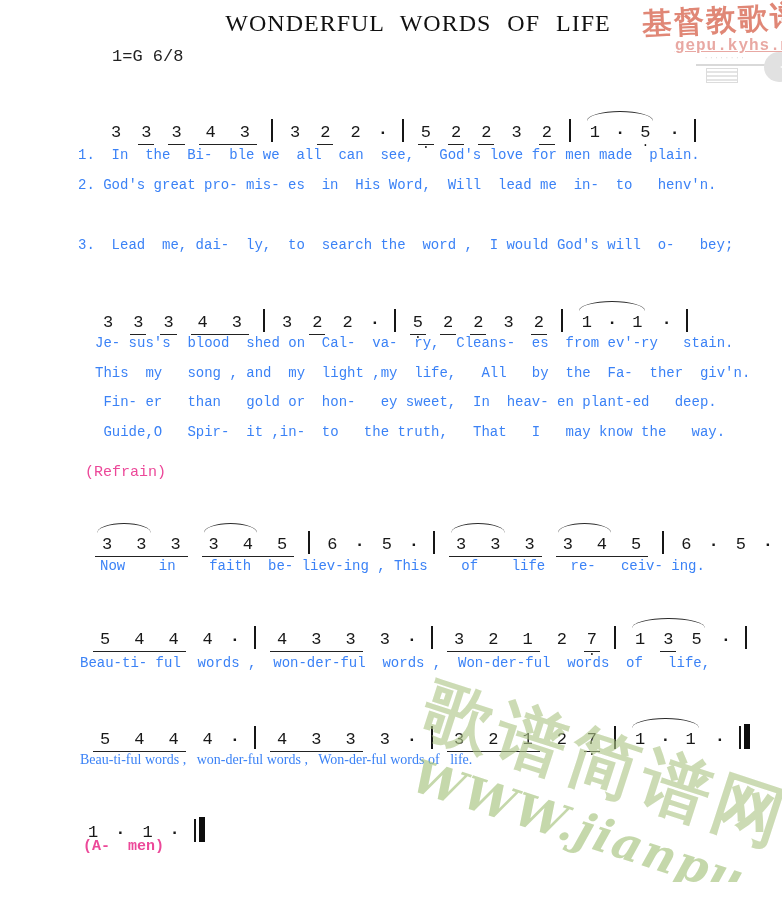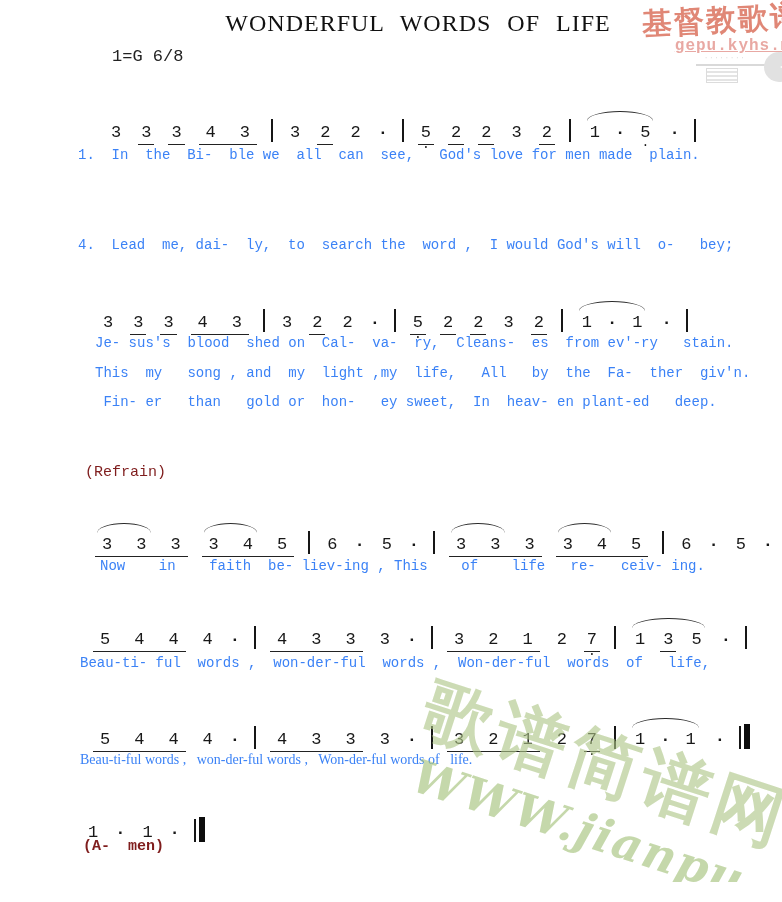--- a/index.html
+++ b/index.html
@@ -25,21 +25,21 @@
        border-radius:50% 50% 0 0 / 100% 100% 0 0;}
   .beam .arc{right:auto;width:58%;left:2px;}
   .mdot{display:inline-block;font-size:17px;font-weight:bold;line-height:1;}
   .bar{display:inline-block;width:2px;height:23px;background:#161616;transform:translateY(5px);}
   .fbar{display:inline-flex;gap:3px;align-items:flex-end;transform:translateY(5px);}
   .fbar .thin{width:2px;height:23px;background:#161616;display:inline-block;}
   .fbar .thick{width:6px;height:25px;background:#0d0d0d;display:inline-block;}
 
   
   .lyr{position:absolute;white-space:pre;font-size:14px;color:#3b82f6;}
-  .lbl{position:absolute;white-space:pre;font-size:15px;color:#7f1d1d;}
+  .lbl{position:absolute;white-space:pre;font-size:15px;color:#ec4899;}
 
   
   .wm-top{position:absolute;right:4px;top:0;text-align:right;pointer-events:none;}
   .wm-cn{font-family:"DejaVu Serif",serif;font-size:30px;font-weight:bold;letter-spacing:2px;
          opacity:.8;transform:rotate(-3deg);}
   .wm-url{font-size:16px;font-weight:bold;letter-spacing:1px;margin-top:-4px;opacity:.85;text-decoration:underline;}
   .wm-logo{position:absolute;right:0;top:52px;width:106px;height:40px;opacity:.55;}
   .wm-logo .hline{position:absolute;left:0;right:2px;top:12px;height:2px;background:#bbb;}
   .wm-logo .circle{position:absolute;right:8px;top:0;width:30px;height:30px;border-radius:50%;
                    background:#c9c9c9;}
@@ -88,21 +88,22 @@
         <span class="note"><span class="nv">1</span></span>
         <span class="mdot">·</span>
         <span class="note"><span class="nv">5</span><span class="lodot">·</span></span>
         <span class="arc"></span>
       </span>
       <span class="mdot">·</span>
       <span class="bar"></span>
     </div>
 
   <div class="lyr" style="left:78px;top:147px;">1.  In  the  Bi-  ble we  all  can  see,   God's love for men made  plain.</div>
-  <div class="lyr" style="left:78px;top:237px;">4.  Lead  me, dai-  ly,  to  search the  word ,  I would God's will  o-   bey;</div>
+  <div class="lyr" style="left:78px;top:177px;">2. God's great pro- mis- es  in  His Word,  Will  lead me  in-  to   henv'n.</div>
+  <div class="lyr" style="left:78px;top:237px;">3.  Lead  me, dai-  ly,  to  search the  word ,  I would God's will  o-   bey;</div>
 
   <div class="mline" style="left:100px;top:290px;">
       <span class="note"><span class="nv">3</span></span>
       <span class="note u"><span class="nv">3</span></span>
       <span class="note u"><span class="nv">3</span></span>
       <span class="beam">
         <span class="note"><span class="nv">4</span></span>
         <span class="note"><span class="nv">3</span></span>
       </span>
       <span class="bar"></span>
@@ -123,20 +124,21 @@
         <span class="note"><span class="nv">1</span></span>
         <span class="arc"></span>
       </span>
       <span class="mdot">·</span>
       <span class="bar"></span>
     </div>
 
   <div class="lyr" style="left:95px;top:335px;">Je- sus's  blood  shed on  Cal-  va-  ry,  Cleans-  es  from ev'-ry   stain.</div>
   <div class="lyr" style="left:95px;top:394px;"> Fin- er   than   gold or  hon-   ey sweet,  In  heav- en plant-ed   deep.</div>
   <div class="lyr" style="left:95px;top:365px;">This  my   song , and  my  light ,my  life,   All   by  the  Fa-  ther  giv'n.</div>
+  <div class="lyr" style="left:95px;top:424px;"> Guide,O   Spir-  it ,in-  to   the truth,   That   I   may know the   way.</div>
 
   <div class="lbl" style="left:85px;top:464px;">(Refrain)</div>
 
   <div class="mline" style="left:95px;top:512px;">
       <span class="beam">
         <span class="note"><span class="nv">3</span></span>
         <span class="note"><span class="nv">3</span></span>
         <span class="note"><span class="nv">3</span></span>
         <span class="arc"></span>
       </span>

